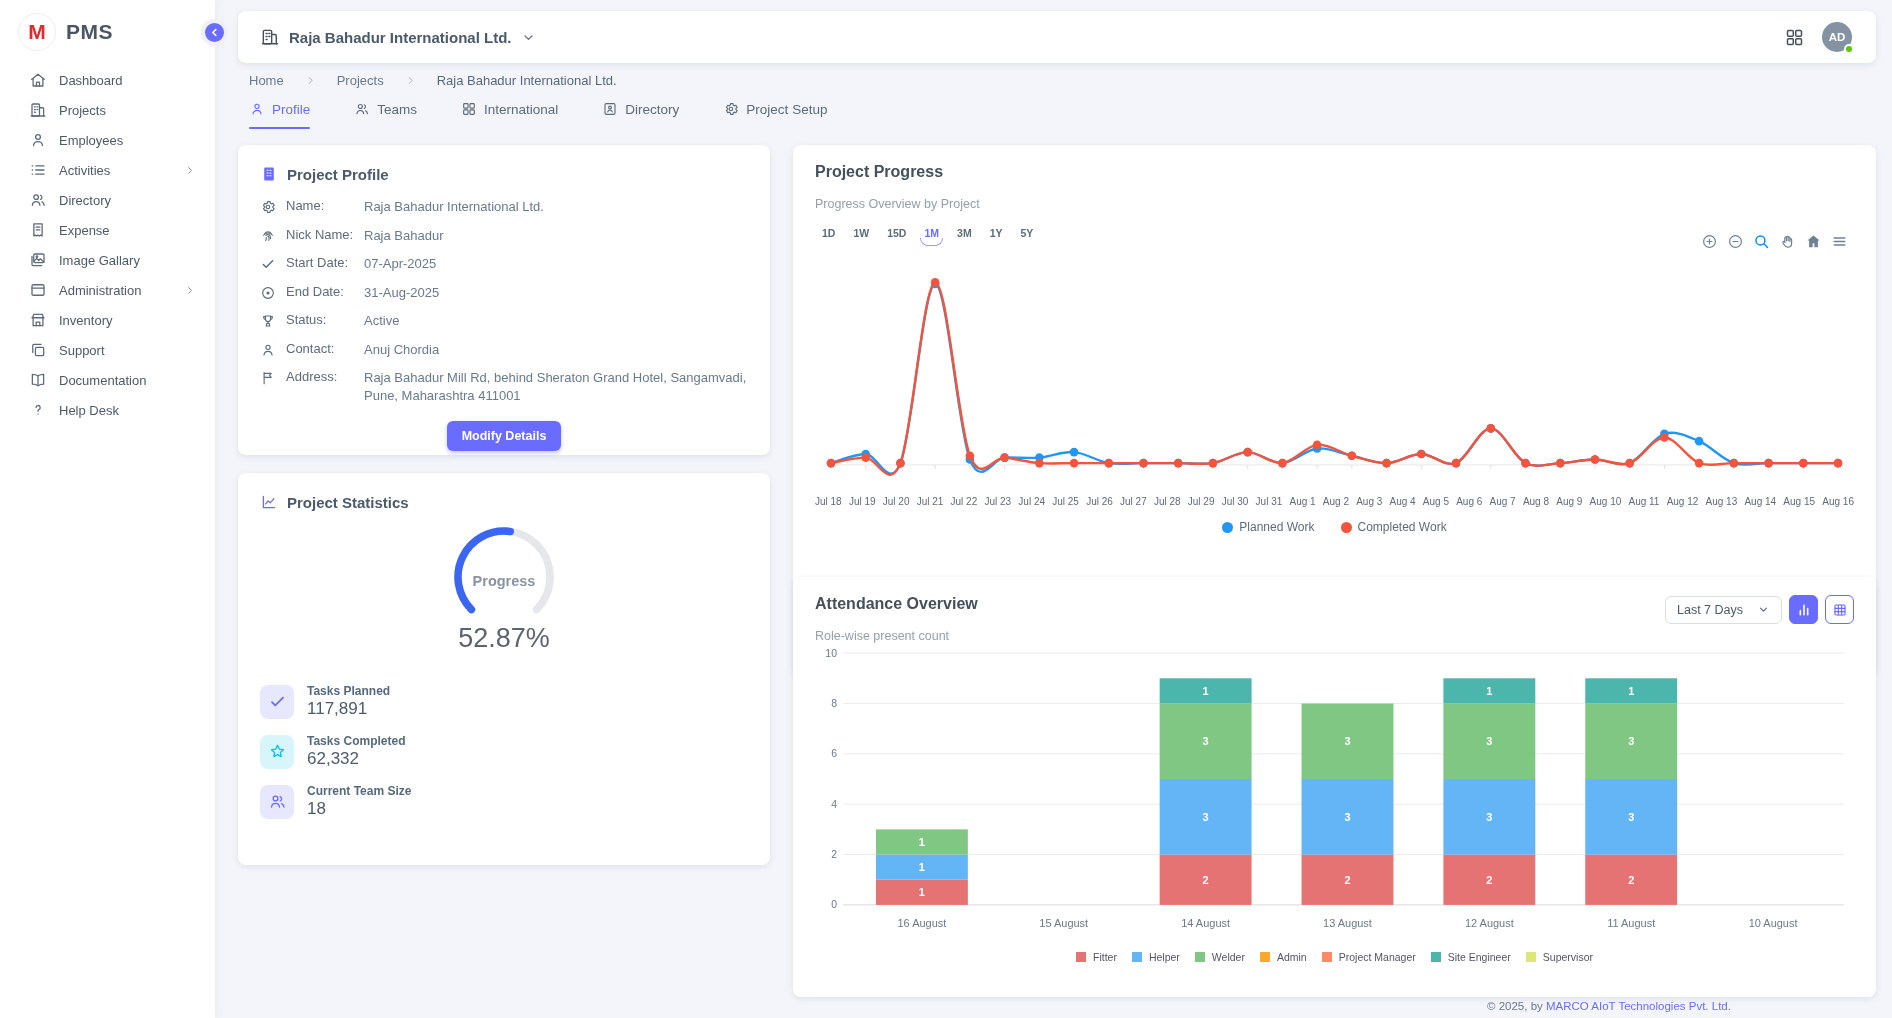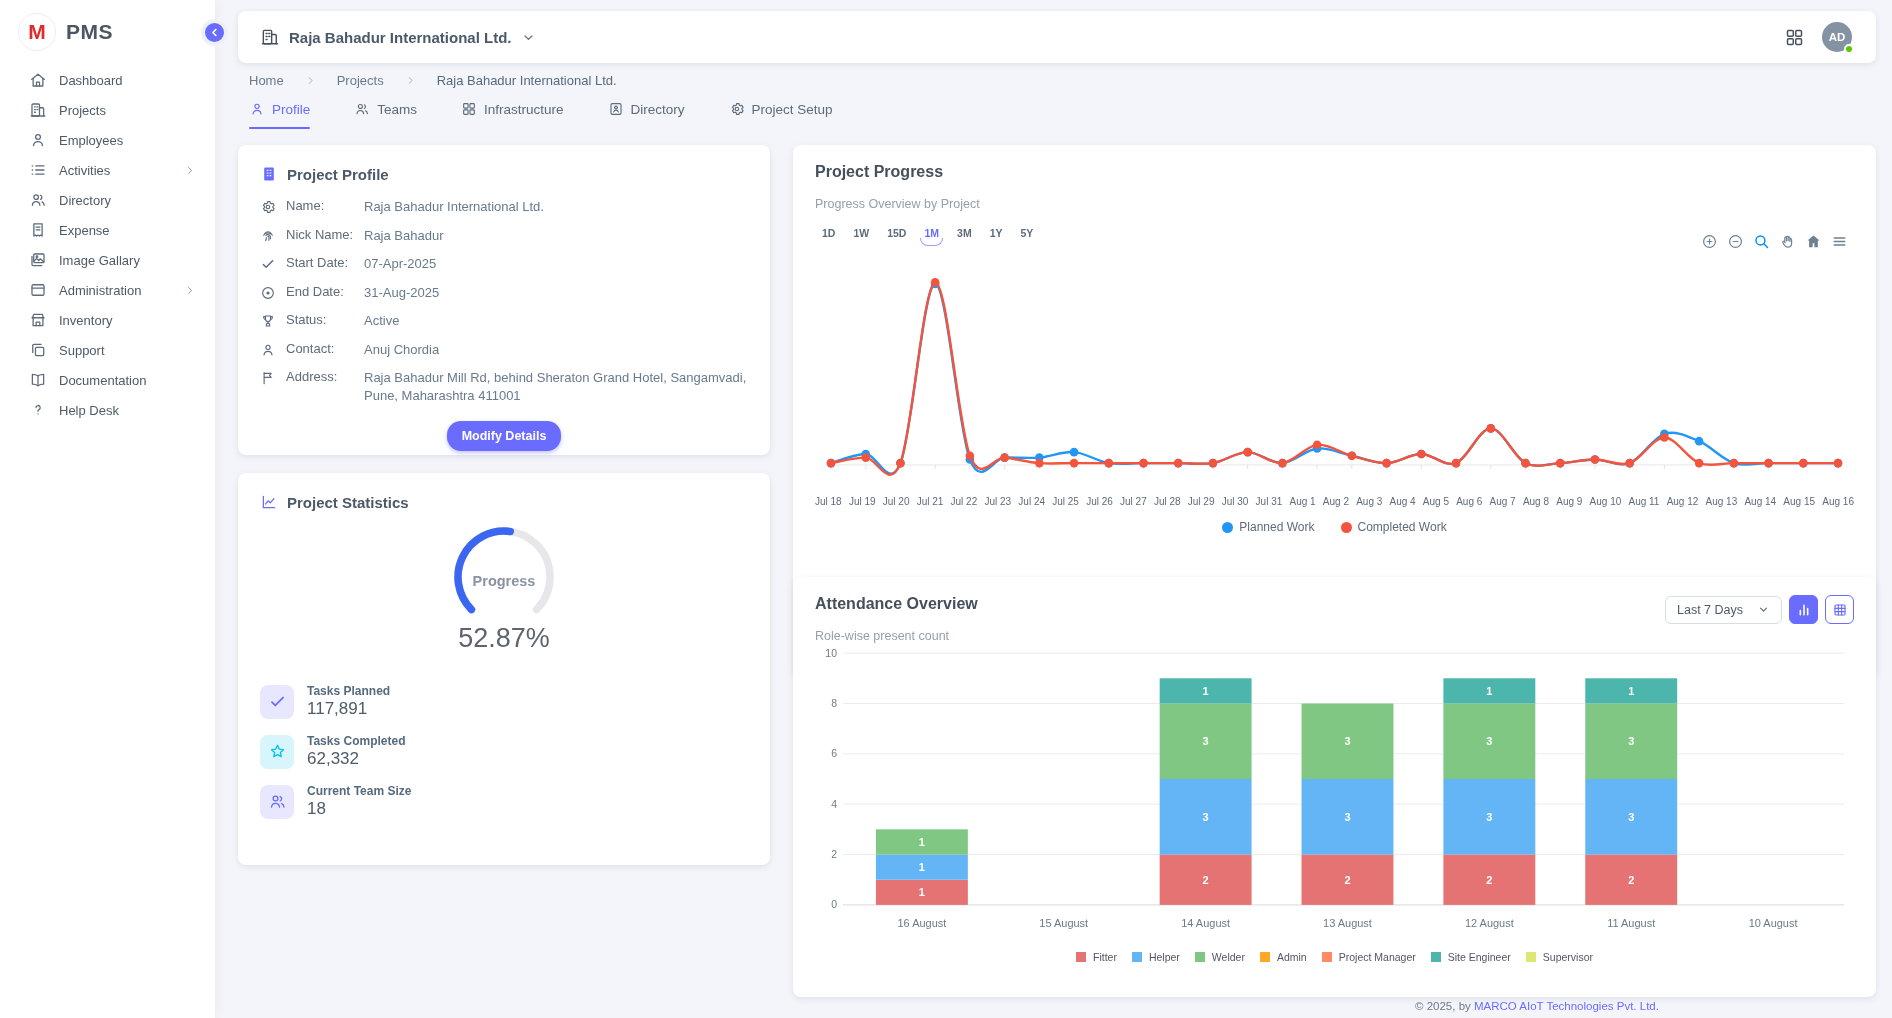--- a/index.html
+++ b/index.html
@@ -65,21 +65,21 @@
   .card-title .icon { width:18px; height:18px; color:#696cff; }
 
   
   .profile-card { left:238px; top:145px; width:532px; height:310px; padding:20px 22px; }
   .fields { margin-top:15px; }
   .field-row { display:flex; align-items:flex-start; margin-bottom:11px; font-size:13px; }
   .field-row .icon { width:16px; height:16px; color:#5d6b7a; margin-top:1px; }
   .field-label { width:78px; margin-left:10px; color:#5d6b7a; flex:0 0 78px; }
   .field-value { color:#697a8d; flex:1; line-height:1.35; }
   .modify-btn { display:block; margin:17px auto 0; background:#696cff; color:#fff;
-    border:none; border-radius:14px; padding:8px 15px; font-size:12.5px; font-weight:700;
+    border:none; border-radius:6px; padding:8px 15px; font-size:12.5px; font-weight:700;
     cursor:pointer; box-shadow:0 2px 4px rgba(105,108,255,.4);
     font-family:"Liberation Sans","DejaVu Sans",sans-serif; }
 
   
   .stats-card { left:238px; top:473px; width:532px; height:392px; padding:20px 22px; }
   .gauge-wrap { margin-top:6px; text-align:center; }
   .gauge-pct { font-size:27px; color:#5d6470; margin-top:-4px; }
   .stat-rows { margin-top:30px; }
   .stat-row { display:flex; align-items:center; gap:13px; margin-bottom:15px;margin-top:12px; }
   .stat-ic { width:34px; height:34px; border-radius:8px; display:flex;
@@ -119,21 +119,21 @@
   .select-box .icon { width:13px; height:13px; color:#5d6b7a; }
   .view-btn { width:29px; height:29px; border-radius:6px; display:flex; align-items:center;
     justify-content:center; cursor:pointer; border:1px solid #696cff; background:#fff; }
   .view-btn .icon { width:16px; height:16px; color:#696cff; }
   .view-btn.filled { background:#696cff; }
   .view-btn.filled .icon { color:#fff; }
   .bar-legend { display:flex; justify-content:center; gap:15px; margin-top:4px; }
   .blg-item { display:flex; align-items:center; gap:7px; font-size:10.5px; color:#556; cursor:pointer; }
   .blg-sq { width:10px; height:10px; }
 
-  .footer { position:absolute; left:1415px; top:1000px; font-size:11.5px; color:#697a8d;text-align:center; }
+  .footer { position:absolute; left:1487px; top:1000px; font-size:11.5px; color:#697a8d;text-align:center; }
   .footer a { color:#696cff; text-decoration:none; cursor:pointer; }
 </style>
 </head>
 <body>
 
 <div class="sidebar">
   <div class="logo-row">
     <span class="logo-circle">M</span>
     <span class="logo-text">PMS</span>
   </div>
@@ -344,21 +344,21 @@
     </div>
     <div class="tab">
       <span class="icon ">
         <svg viewBox="0 0 24 24" fill="none" stroke="currentColor" stroke-width="1.7" stroke-linecap="round" stroke-linejoin="round">
           <rect x="4" y="4" width="6.6" height="6.6" rx="1.2"></rect>
           <rect x="13.4" y="4" width="6.6" height="6.6" rx="1.2"></rect>
           <rect x="4" y="13.4" width="6.6" height="6.6" rx="1.2"></rect>
           <rect x="13.4" y="13.4" width="6.6" height="6.6" rx="1.2"></rect>
         </svg>
       </span>
-      <span>Infrastructure</span>
+      <span>International</span>
     </div>
     <div class="tab">
       <span class="icon ">
         <svg viewBox="0 0 24 24" fill="none" stroke="currentColor" stroke-width="1.7" stroke-linecap="round" stroke-linejoin="round">
           <rect x="4.5" y="4" width="15" height="16" rx="2"></rect>
           <circle cx="12" cy="9.8" r="2.1"></circle>
           <path d="M8.6 16.4c.4-1.7 1.7-2.7 3.4-2.7s3 1 3.4 2.7"></path>
         </svg>
       </span>
       <span>Directory</span>

